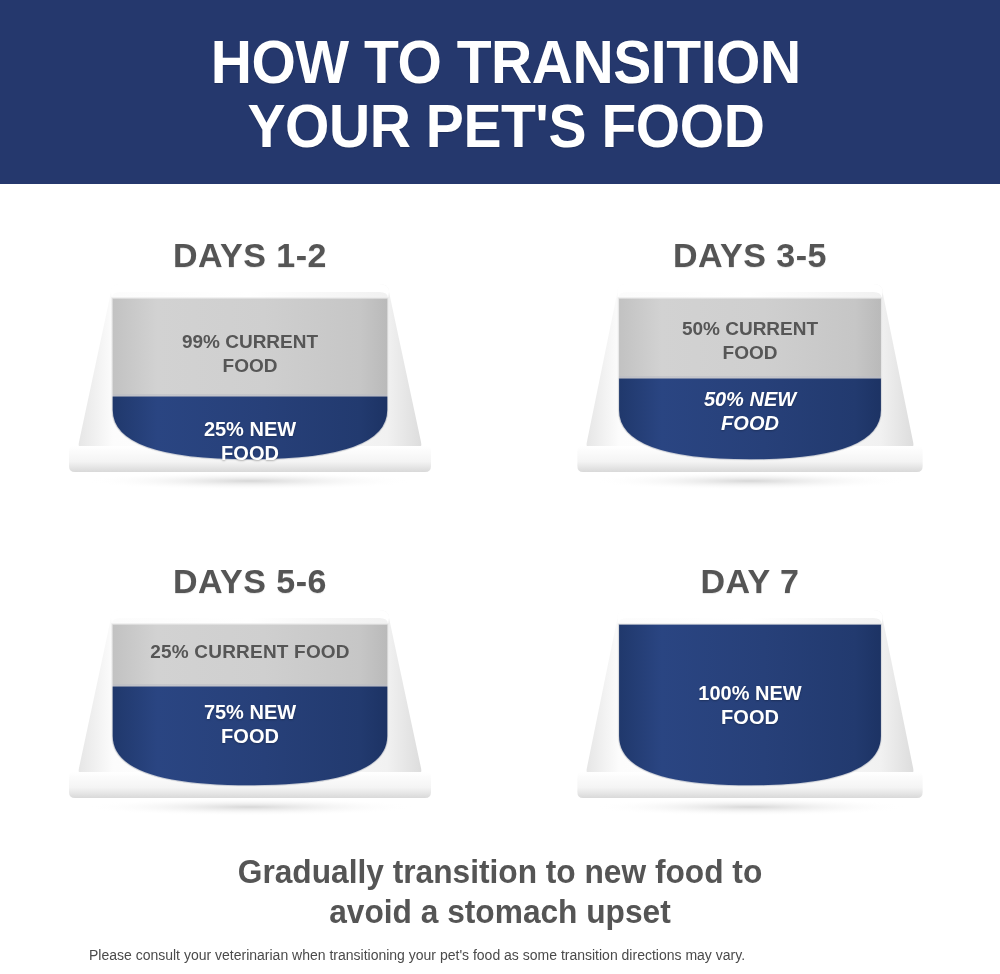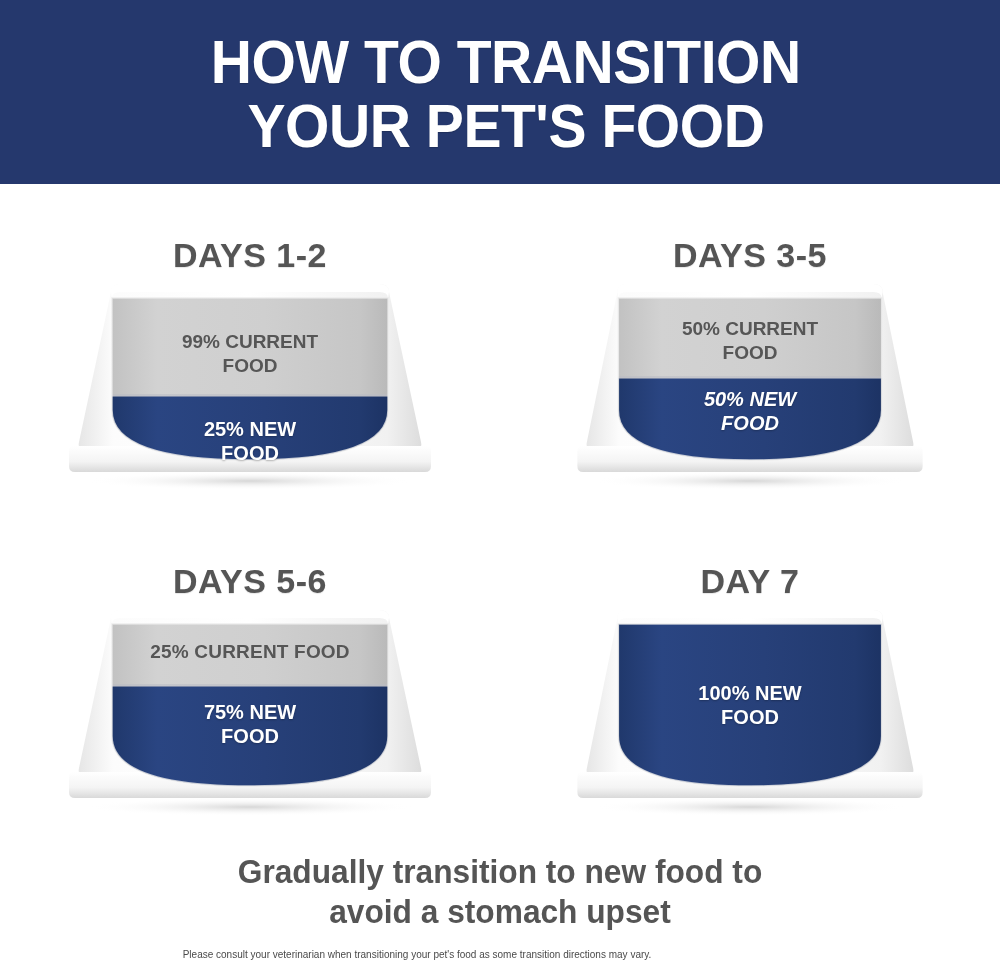--- a/index.html
+++ b/index.html
@@ -93,21 +93,21 @@
     color:#555555;
     font-weight:bold;
     font-size:33px;
     line-height:40px;
     transform:scaleX(0.96);
   }
   .disclaimer{
     position:absolute;left:0;top:946px;width:834px;
     text-align:center;
     color:#4a4a4a;
-    font-size:10px;
+    font-size:14px;
     line-height:18px;
   }
 </style>
 </head>
 <body>
 
 <div class="banner">
   <div class="banner-line">HOW TO TRANSITION</div>
   <div class="banner-line">YOUR PET'S FOOD</div>
 </div>

